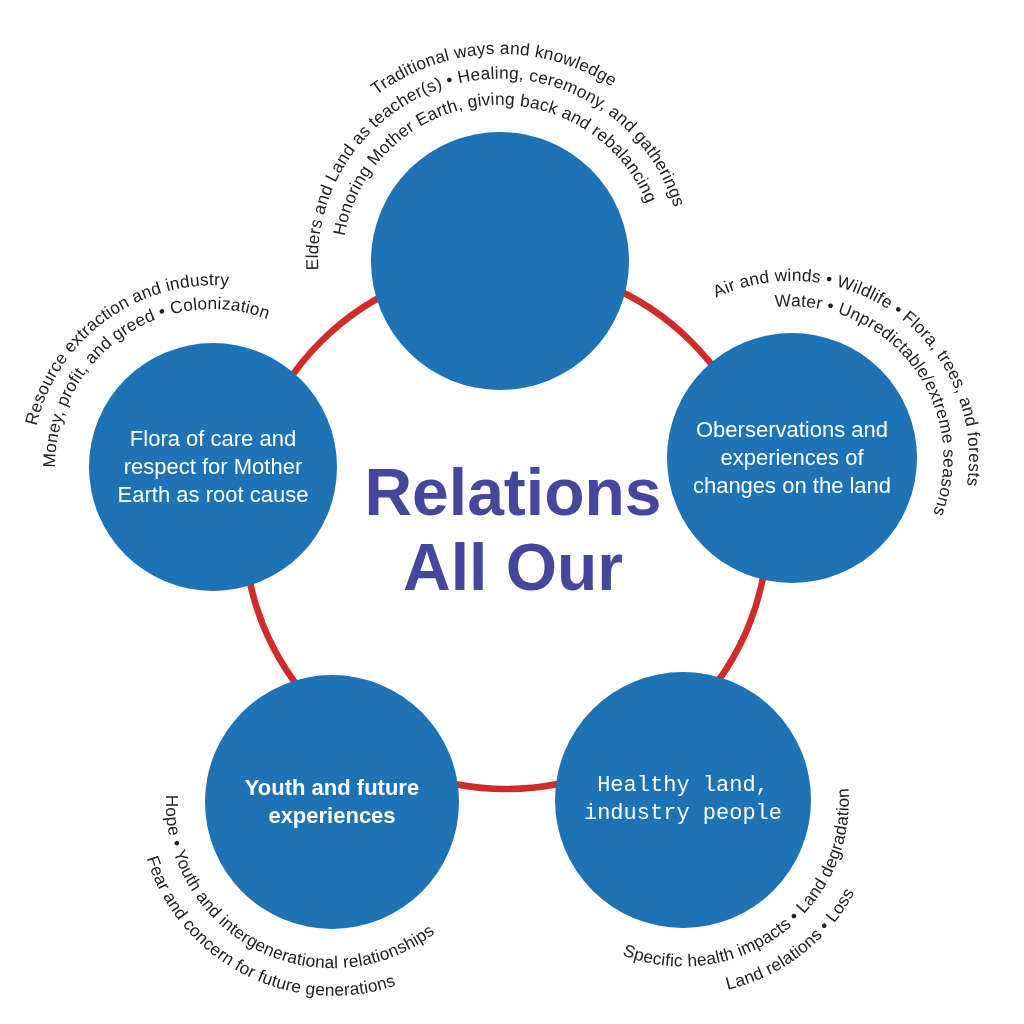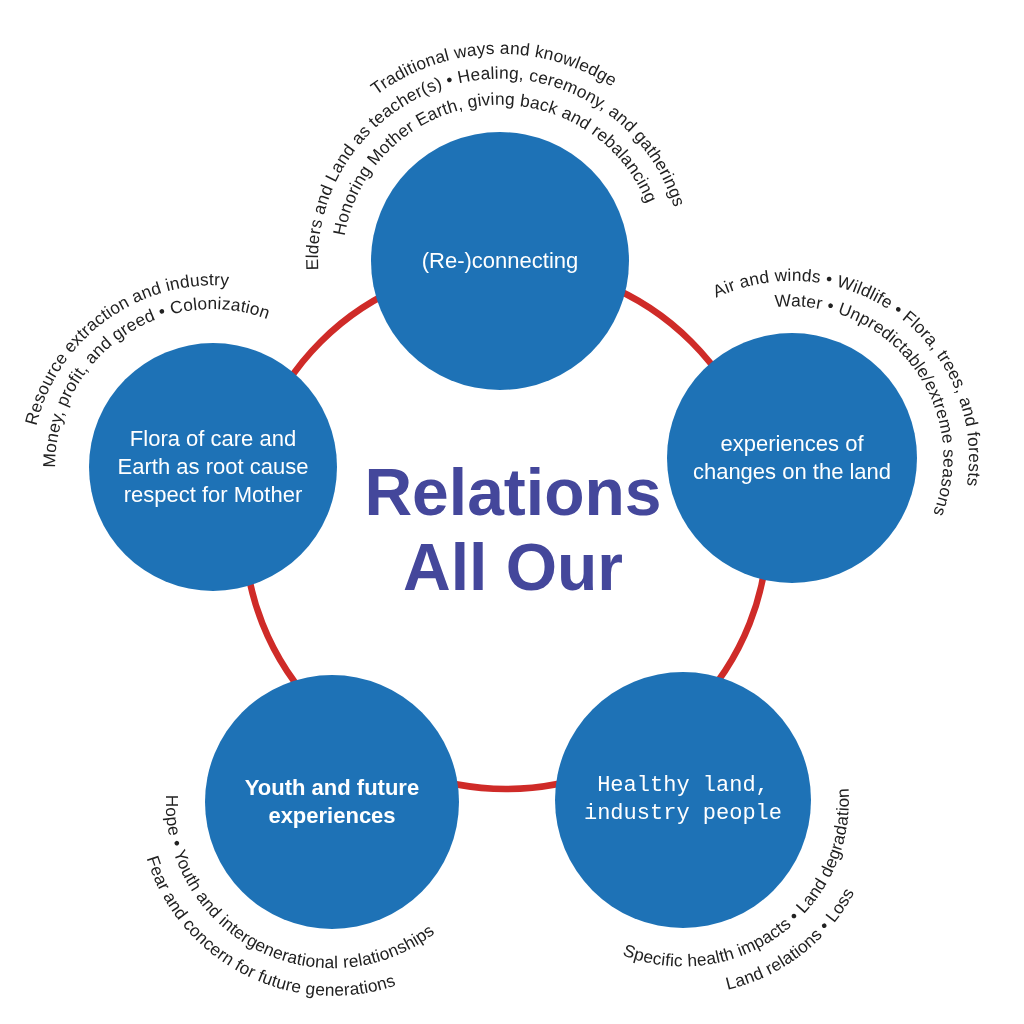--- a/index.html
+++ b/index.html
@@ -108,32 +108,32 @@
 
   <text class="arc-text" text-anchor="middle">
     <textPath href="#arc-br-inner" xlink:href="#arc-br-inner" startOffset="50%">Specific health impacts • Land degradation</textPath>
   </text>
   <text class="arc-text" text-anchor="middle">
     <textPath href="#arc-br-outer" xlink:href="#arc-br-outer" startOffset="50%">Land relations • Loss</textPath>
   </text>
 </svg>
 
 <div class="node-label" style="left:371px; top:132px; width:258px; height:258px;">
-  <span>(Re-)connecting</span>
 </div>
 
 <div class="node-label" style="left:667px; top:333px; width:250px; height:250px;">
+  <span>Oberservations and</span>
   <span>experiences of</span>
   <span>changes on the land</span>
 </div>
 
 <div class="node-label" style="left:89px; top:343px; width:248px; height:248px;">
   <span>Flora of care and</span>
+  <span>respect for Mother</span>
   <span>Earth as root cause</span>
-  <span>respect for Mother</span>
 </div>
 
 <div class="node-label" style="left:205px; top:675px; width:254px; height:254px;font-weight:bold;">
   <span>Youth and future</span>
   <span>experiences</span>
 </div>
 
 <div class="node-label" style="left:555px; top:672px; width:256px; height:256px;font-family:Liberation Mono, monospace;">
   <span>Healthy land,</span>
   <span>industry people</span>

